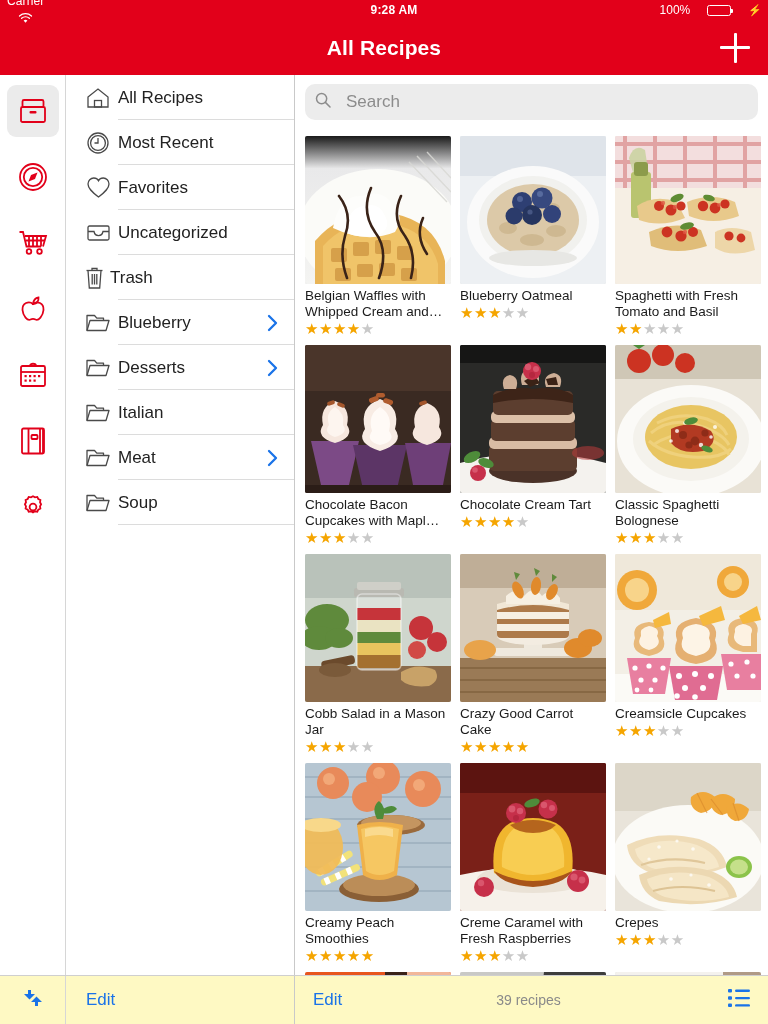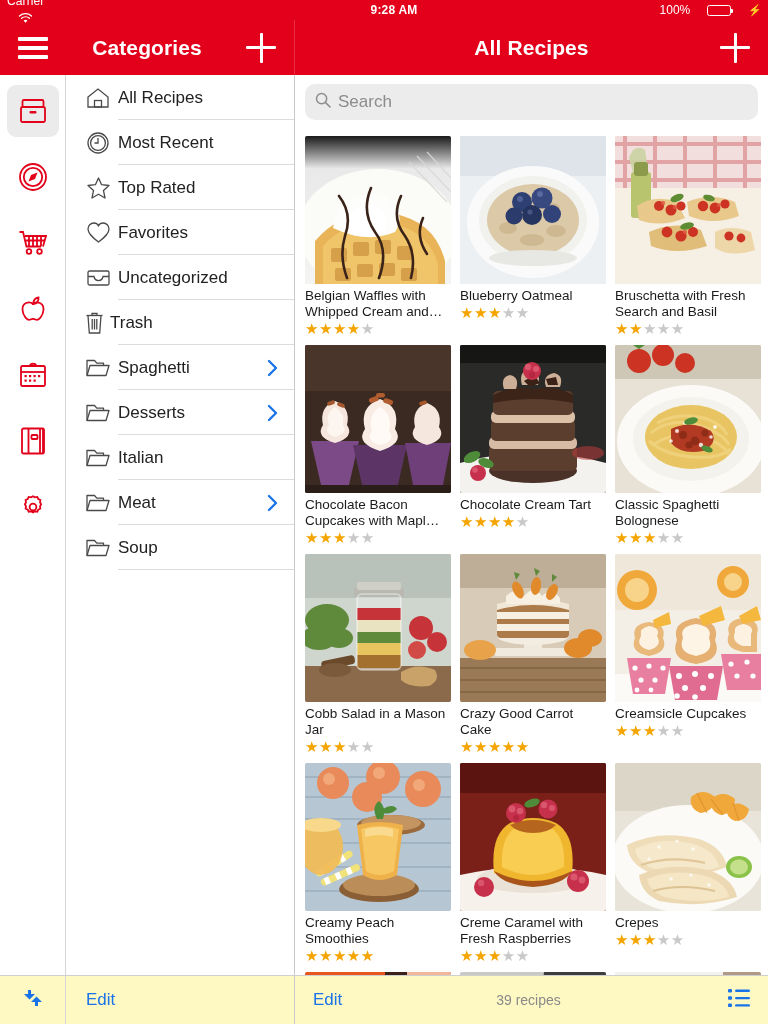--- a/index.html
+++ b/index.html
@@ -56,21 +56,21 @@
   .catrow .cicon { width: 40px; flex: 0 0 40px; display: flex; align-items: center; justify-content: center; }
   .catrow .clabel { font-size: 17px; color: #222; }
   .catrow.tight .cicon { flex: 0 0 32px; width: 32px; }
   .catrow .sep { position: absolute; left: 52px; right: 0; bottom: 0; height: 1px; background: #dcdcdc; }
   .catrow .chev { position: absolute; right: 16px; color: #1a73e8; font-size: 19px; font-weight: 600; line-height: 1; }
   .chev svg { display:block; }
 
   
   .reccol { flex: 1; display: flex; flex-direction: column; background: #fff; min-width: 0; min-height: 0; }
   .searchwrap { padding: 9px 10px 8px 10px; background: #fff; flex: 0 0 auto; }
-  .searchbar { height: 36px; background: #ececec; border-radius: 10px; display: flex; align-items: center; padding: 0 10px; gap: 7px; cursor: text; }
+  .searchbar { height: 36px; background: #ececec; border-radius: 10px; display: flex; align-items: center; padding: 0 10px; gap: 15px; cursor: text; }
   .searchbar .stxt { color: #8c8c8c; font-size: 17px; }
   .grid { flex: 1; overflow: hidden; padding: 8px 10px; }
   .grow { display: flex; gap: 9px; margin-bottom: 8px; }
   .card { width: 146px; flex: 0 0 146px; cursor: pointer; }
   .thumb { width: 146px; height: 148px; border-radius: 2px; overflow: hidden; position: relative; background: #ddd; }
   .thumb svg { display: block; width: 146px; height: 148px; }
   .ctitle { font-size: 13.5px; line-height: 16px; color: #1b1b1b; margin-top: 4px; max-height: 32px; overflow: hidden; }
   .stars { margin-top: 1px; font-size: 15px; letter-spacing: .5px; line-height: 16px; }
   .st-on { color: #F5A500; }
   .st-off { color: #c9c9c9; }
@@ -102,29 +102,20 @@
     </div>
     <div class="sb-center">9:28 AM</div>
     <div class="sb-right">
       <span class="sb-pct">100%</span>
       <span class="battery"><span class="fill"></span></span>
       <span class="bolt">⚡</span>
     </div>
   </div>
 
   <div class="navrow">
-    <div class="nav-left">
-      <div class="hamburger">
-          <span></span>
-          <span></span>
-          <span></span>
-        </div>
-      <div class="nav-title">Categories</div>
-      <div class="plusbtn"></div>
-    </div>
     <div class="nav-right">
       <div class="nav-title">All Recipes</div>
       <div class="plusbtn"></div>
     </div>
   </div>
 
   <div class="body">
 
     <div class="rail">
       <div class="rail-item active">
@@ -220,29 +211,20 @@
             <svg width="24" height="24" viewBox="0 0 24 24" fill="none" stroke="#4a4a4a" stroke-width="1.3">
                 <circle cx="12" cy="12" r="10"></circle>
                 <circle cx="12" cy="12" r="7.4"></circle>
                 <path d="M12 7 V12 H8.5"></path>
               </svg>
           </span>
           <span class="clabel">Most Recent</span>
           <span class="sep"></span>
         </div>
 
-        <div class="catrow">
-          <span class="cicon">
-            <svg width="25" height="24" viewBox="0 0 25 24" fill="none" stroke="#4a4a4a" stroke-width="1.3" stroke-linejoin="round">
-                <path d="M12.5 2 L15.6 8.7 L23 9.5 L17.5 14.6 L19 22 L12.5 18.2 L6 22 L7.5 14.6 L2 9.5 L9.4 8.7 Z"></path>
-              </svg>
-          </span>
-          <span class="clabel">Top Rated</span>
-          <span class="sep"></span>
-        </div>
 
         <div class="catrow">
           <span class="cicon">
             <svg width="25" height="23" viewBox="0 0 25 23" fill="none" stroke="#4a4a4a" stroke-width="1.3">
                 <path d="M12.5 21 C6 16 2 12.5 2 8 C2 4.6 4.6 2 7.8 2 C10 2 11.7 3.2 12.5 4.8 C13.3 3.2 15 2 17.2 2 C20.4 2 23 4.6 23 8 C23 12.5 19 16 12.5 21Z"></path>
               </svg>
           </span>
           <span class="clabel">Favorites</span>
           <span class="sep"></span>
         </div>
@@ -271,21 +253,21 @@
           <span class="sep"></span>
         </div>
 
         <div class="catrow">
           <span class="cicon">
             <svg width="26" height="20" viewBox="0 0 26 20" fill="none" stroke="#4a4a4a" stroke-width="1.3" stroke-linejoin="round">
                 <path d="M2 17.5 V2.5 H9.5 L11.8 5.2 H18.5 V7.5"></path>
                 <path d="M5 7.5 H24 L21 17.5 H2 Z"></path>
               </svg>
           </span>
-          <span class="clabel">Spaghetti</span>
+          <span class="clabel">Blueberry</span>
           <span class="chev">
               <svg width="11" height="18" viewBox="0 0 11 18" fill="none" stroke="#1a73e8" stroke-width="2.3" stroke-linecap="round" stroke-linejoin="round">
                 <path d="M2 2 L9 9 L2 16"></path>
               </svg>
             </span>
           <span class="sep"></span>
         </div>
 
         <div class="catrow">
           <span class="cicon">
@@ -481,21 +463,21 @@
                     <ellipse cx="94" cy="62" rx="6" ry="3" transform="rotate(15 94 62)"></ellipse>
                     <ellipse cx="72" cy="90" rx="7" ry="3.4" transform="rotate(-12 72 90)"></ellipse>
                   </g>
                 <path d="M100 96 Q116 88 136 96 L140 114 Q116 122 100 112 Z" fill="#edd6a8"></path>
                 <g fill="#cc3322">
                     <circle cx="114" cy="100" r="4.6"></circle>
                     <circle cx="126" cy="102" r="4.4"></circle>
                   </g>
               </svg>
             </div>
-            <div class="ctitle">Bruschetta with Fresh Search and Basil</div>
+            <div class="ctitle">Spaghetti with Fresh Tomato and Basil</div>
             <div class="stars"><span class="st-on">★</span><span class="st-on">★</span><span class="st-off">★</span><span class="st-off">★</span><span class="st-off">★</span></div>
           </div>
         </div>
 
         <div class="grow">
           <div class="card">
             <div class="thumb">
               <svg viewBox="0 0 146 148" preserveAspectRatio="none">
                 <rect width="146" height="148" fill="#3a2a22"></rect>
                 <rect y="0" width="146" height="46" fill="#4a352a"></rect>

